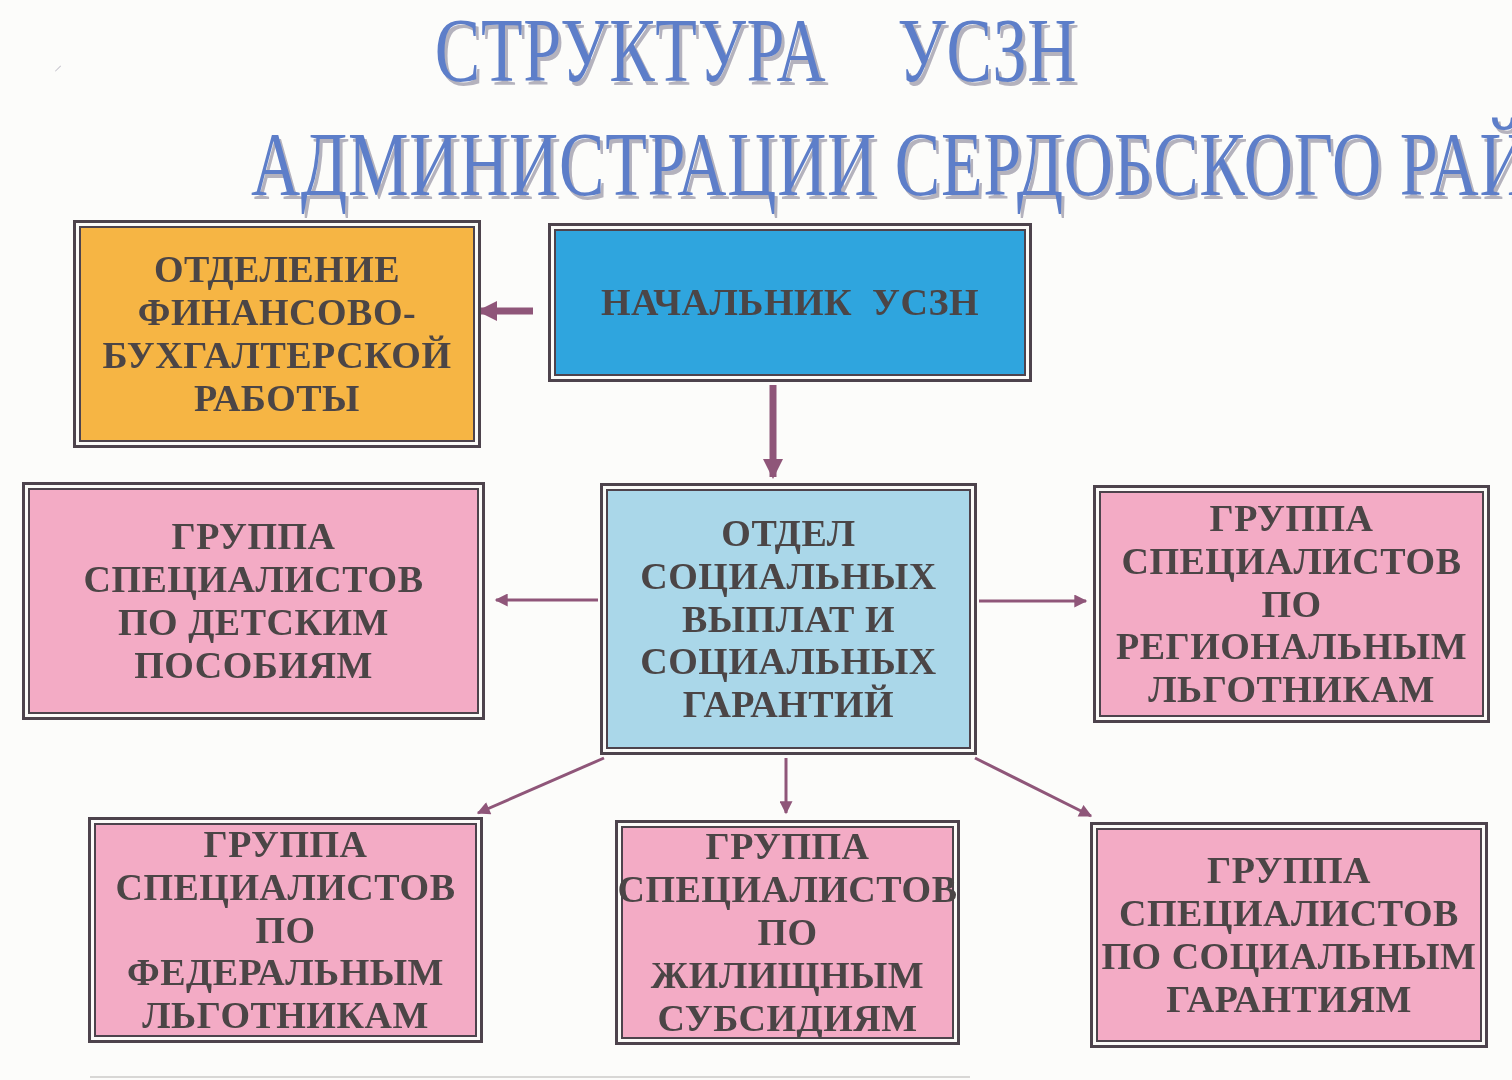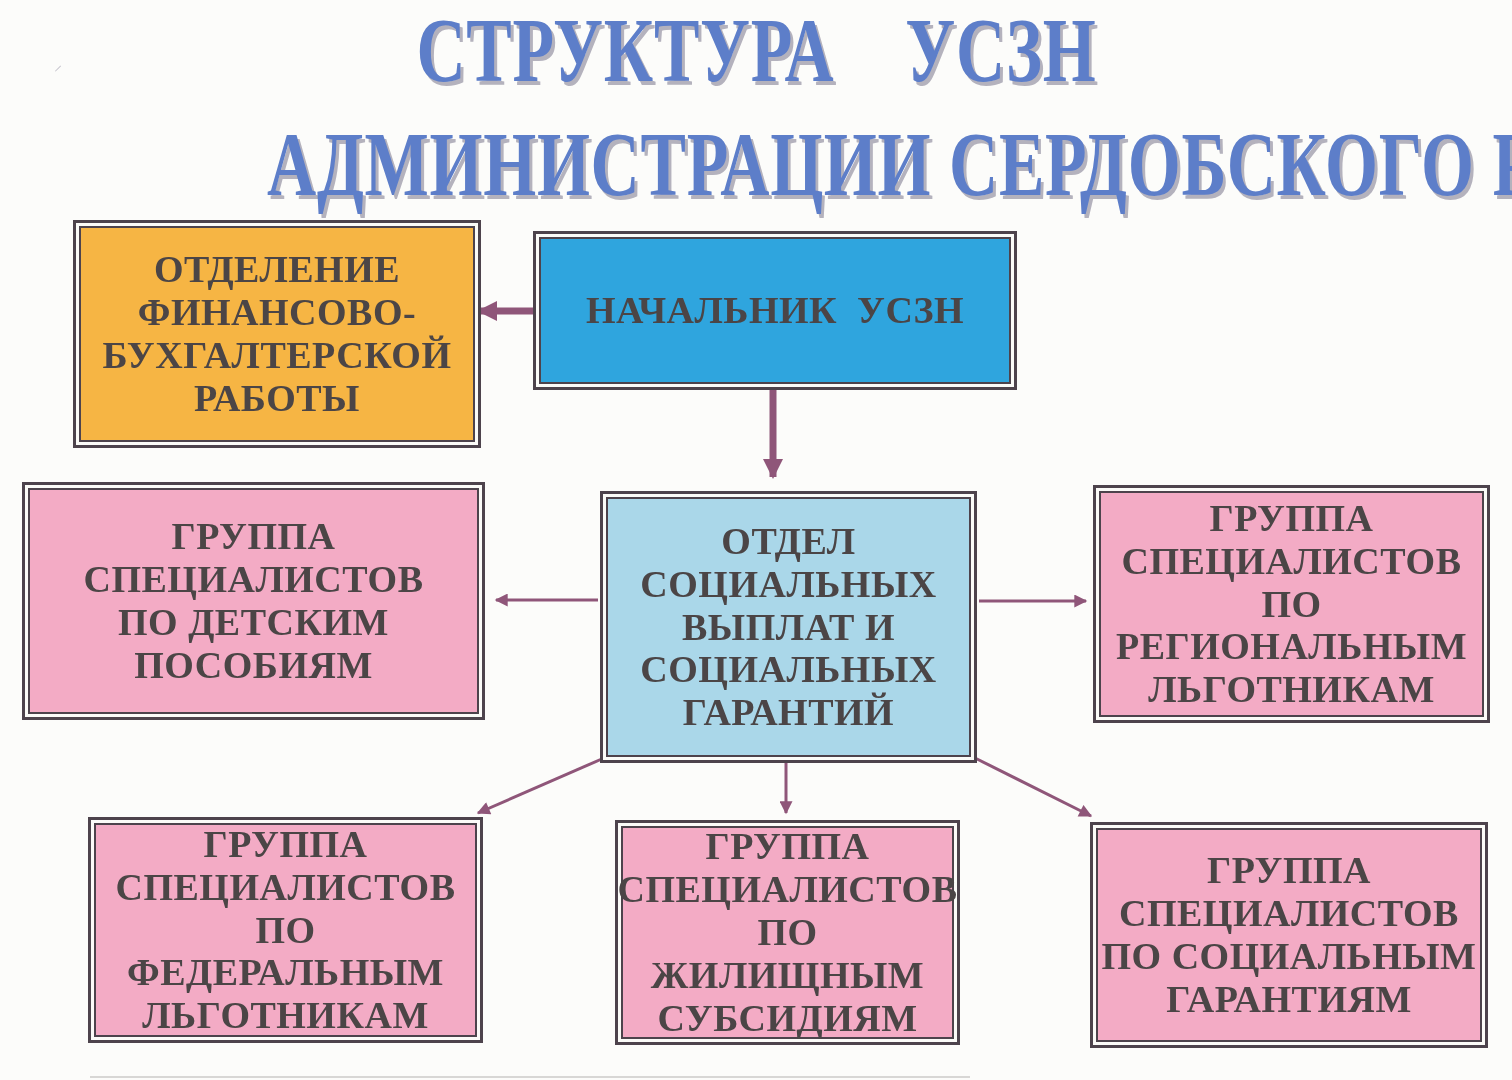--- a/index.html
+++ b/index.html
@@ -21,21 +21,21 @@
     font-family:"Liberation Serif","DejaVu Serif",serif;
     overflow:hidden;
     position:relative;
   }
   .canvas{position:absolute;left:0;top:0;width:1512px;height:1080px;}
 
   
   .title{
     position:absolute;left:0;top:6px;width:1512px;
     text-align:center;color:var(--title-blue);
-    font-weight:bold;line-height:88px;
+    font-weight:normal;line-height:88px;
   }
   .title .t-line{
     display:inline-block;
     font-size:92px;
     letter-spacing:1px;
     transform:scaleX(0.74);
     transform-origin:50% 50%;
     text-shadow:4px 4px 0 var(--title-shadow);
     white-space:nowrap;
   }
@@ -55,22 +55,22 @@
   .box .label{
     white-space:pre-line;
     text-align:center;
     font-weight:bold;
     font-size:38px;
     line-height:1.13;
     letter-spacing:0.5px;
     color:var(--text);
   }
   .finance    {left:73px;  top:220px; width:408px; height:228px;}
-  .chief      {left:533px; top:223px; width:484px; height:159px;margin-top:8px;}
-  .social     {left:600px; top:483px; width:377px; height:272px;margin-top:8px;}
+  .chief      {left:548px; top:223px; width:484px; height:159px;}
+  .social     {left:600px; top:483px; width:377px; height:272px;}
   .children   {left:22px;  top:482px; width:463px; height:238px;}
   .regional   {left:1093px;top:485px; width:397px; height:238px;}
   .federal    {left:88px;  top:817px; width:395px; height:226px;}
   .housing    {left:615px; top:820px; width:345px; height:225px;}
   .guarantees {left:1090px;top:822px; width:398px; height:226px;}
 
   .finance    .inner{background:var(--c-orange);}
   .chief      .inner{background:var(--c-blue);}
   .social     .inner{background:var(--c-lightblue);}
   .children   .inner,

